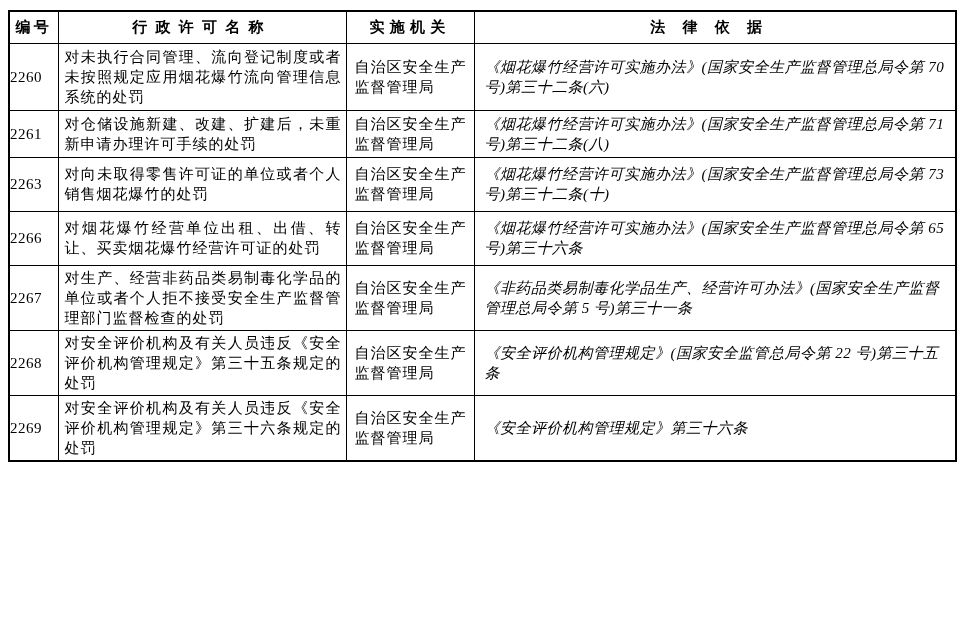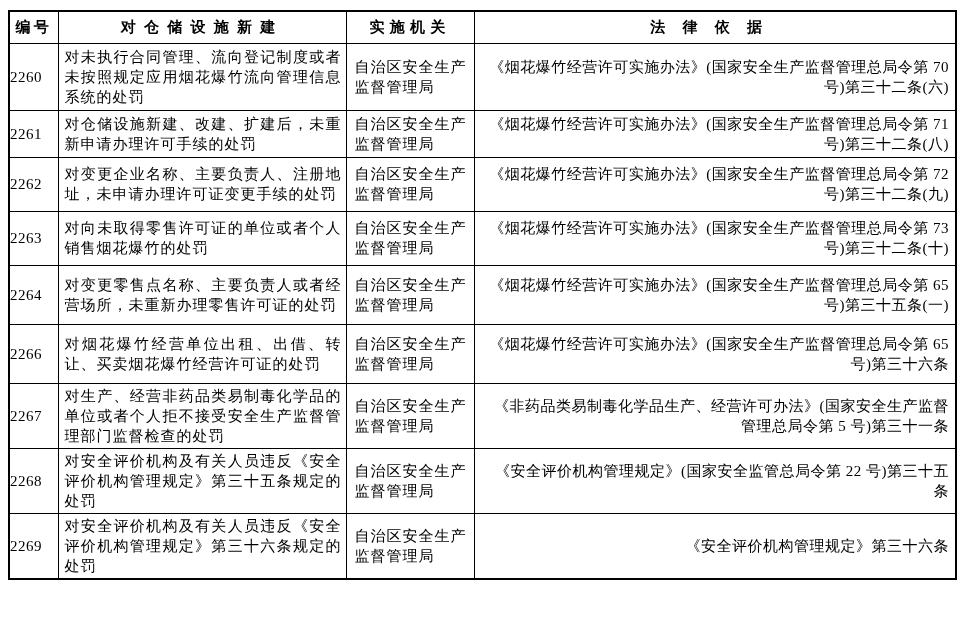--- a/index.html
+++ b/index.html
@@ -53,22 +53,23 @@
     padding: 2px 4px 2px 6px;
     text-align: justify;
     letter-spacing: 1px;
   }
   td.agency-cell {
     padding: 2px 4px 2px 8px;
     letter-spacing: 1px;
   }
   td.legal-cell {
     padding: 2px 6px 2px 10px;
-    text-align: right;
+    text-align: left;
     letter-spacing: 0.5px;
+    font-style: italic;
   }
   
   tbody tr:nth-child(1)  { height: 67px; }
   tbody tr:nth-child(2)  { height: 47px; margin-top: 28px; }
   tbody tr:nth-child(3)  { height: 54px; }
   tbody tr:nth-child(4)  { height: 54px; }
   tbody tr:nth-child(5)  { height: 59px; }
   tbody tr:nth-child(6)  { height: 59px; }
   tbody tr:nth-child(7)  { height: 53px; }
   tbody tr:nth-child(8)  { height: 64px; }
@@ -82,55 +83,43 @@
   <table class="permit-table">
     <colgroup>
       <col class="c-id">
       <col class="c-name">
       <col class="c-agency">
       <col class="c-legal">
     </colgroup>
     <thead>
       <tr>
         <th class="th-id">编号</th>
-        <th class="th-name">对仓储设施新建</th>
+        <th class="th-name">行政许可名称</th>
         <th class="th-agency">实施机关</th>
         <th class="th-legal">法律依据</th>
       </tr>
     </thead>
     <tbody>
       <tr>
         <td class="id-cell">2260</td>
         <td class="name-cell">对未执行合同管理、流向登记制度或者未按照规定应用烟花爆竹流向管理信息系统的处罚</td>
         <td class="agency-cell">自治区安全生产监督管理局</td>
         <td class="legal-cell">《烟花爆竹经营许可实施办法》(国家安全生产监督管理总局令第 70 号)第三十二条(六)</td>
       </tr>
       <tr>
         <td class="id-cell">2261</td>
         <td class="name-cell">对仓储设施新建、改建、扩建后，未重新申请办理许可手续的处罚</td>
         <td class="agency-cell">自治区安全生产监督管理局</td>
         <td class="legal-cell">《烟花爆竹经营许可实施办法》(国家安全生产监督管理总局令第 71 号)第三十二条(八)</td>
       </tr>
       <tr>
-        <td class="id-cell">2262</td>
-        <td class="name-cell">对变更企业名称、主要负责人、注册地址，未申请办理许可证变更手续的处罚</td>
-        <td class="agency-cell">自治区安全生产监督管理局</td>
-        <td class="legal-cell">《烟花爆竹经营许可实施办法》(国家安全生产监督管理总局令第 72 号)第三十二条(九)</td>
-      </tr>
-      <tr>
         <td class="id-cell">2263</td>
         <td class="name-cell">对向未取得零售许可证的单位或者个人销售烟花爆竹的处罚</td>
         <td class="agency-cell">自治区安全生产监督管理局</td>
         <td class="legal-cell">《烟花爆竹经营许可实施办法》(国家安全生产监督管理总局令第 73 号)第三十二条(十)</td>
-      </tr>
-      <tr>
-        <td class="id-cell">2264</td>
-        <td class="name-cell">对变更零售点名称、主要负责人或者经营场所，未重新办理零售许可证的处罚</td>
-        <td class="agency-cell">自治区安全生产监督管理局</td>
-        <td class="legal-cell">《烟花爆竹经营许可实施办法》(国家安全生产监督管理总局令第 65 号)第三十五条(一)</td>
       </tr>
       <tr>
         <td class="id-cell">2266</td>
         <td class="name-cell">对烟花爆竹经营单位出租、出借、转让、买卖烟花爆竹经营许可证的处罚</td>
         <td class="agency-cell">自治区安全生产监督管理局</td>
         <td class="legal-cell">《烟花爆竹经营许可实施办法》(国家安全生产监督管理总局令第 65 号)第三十六条</td>
       </tr>
       <tr>
         <td class="id-cell">2267</td>
         <td class="name-cell">对生产、经营非药品类易制毒化学品的单位或者个人拒不接受安全生产监督管理部门监督检查的处罚</td>

